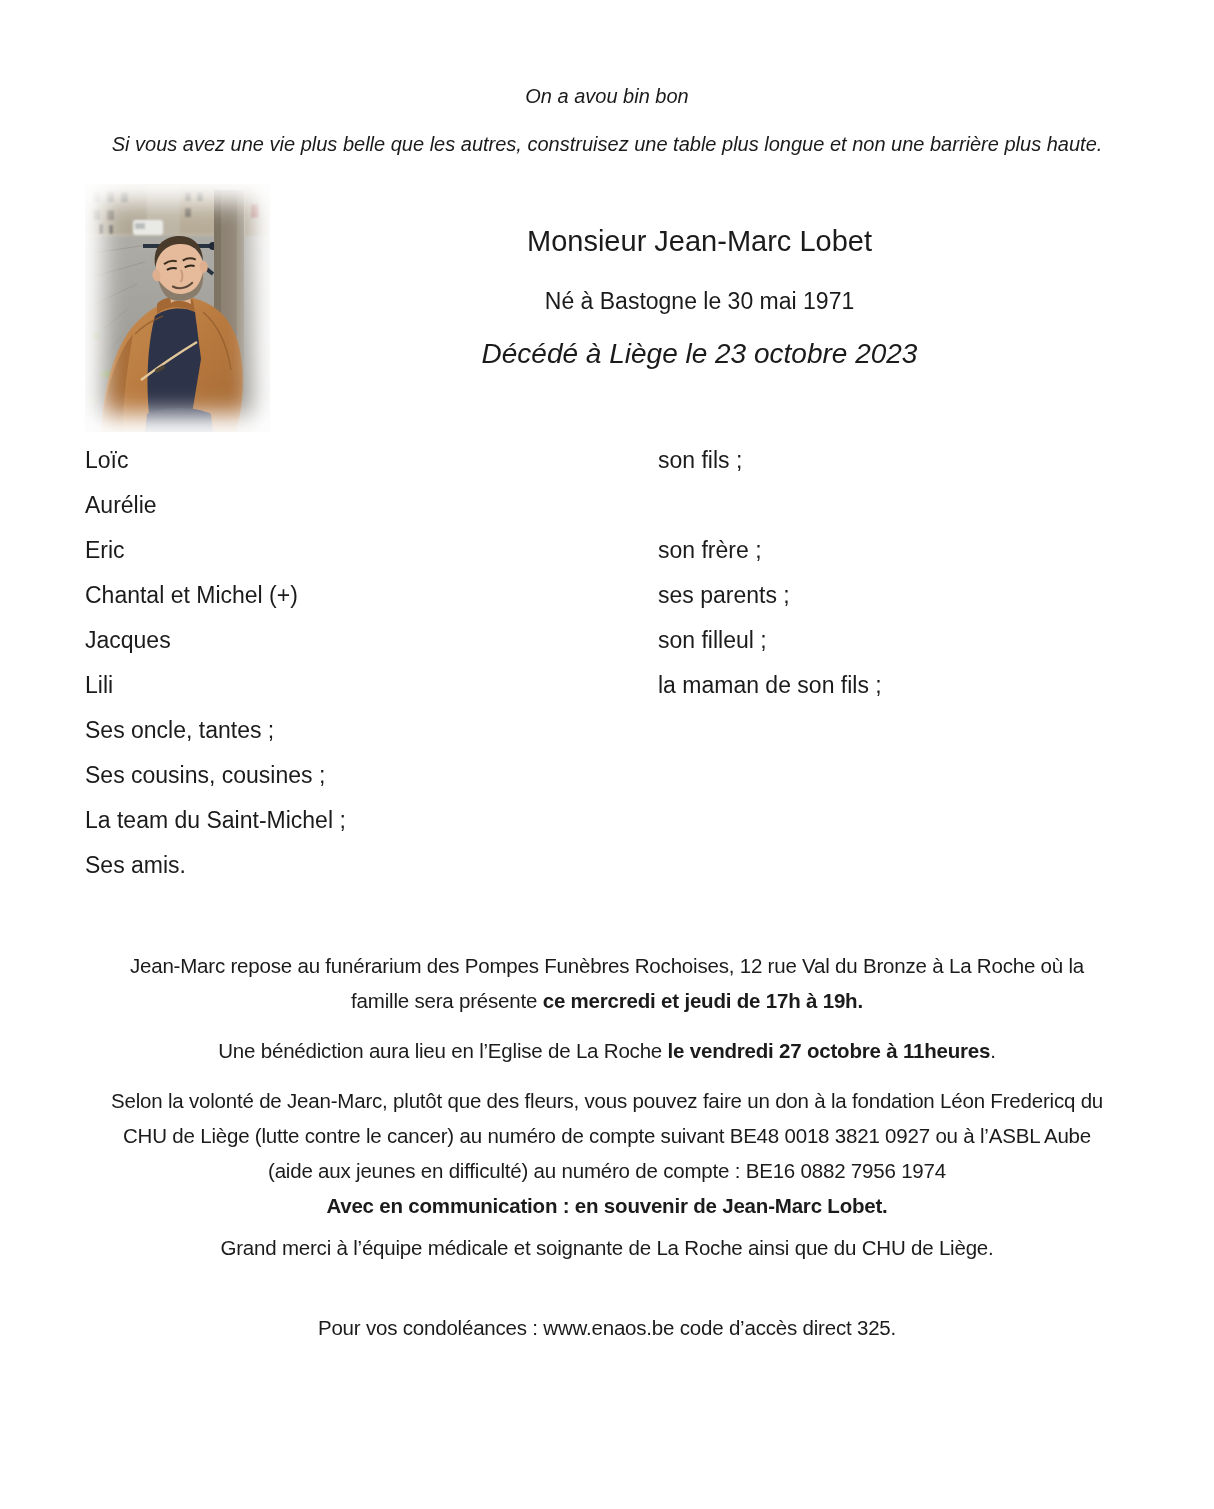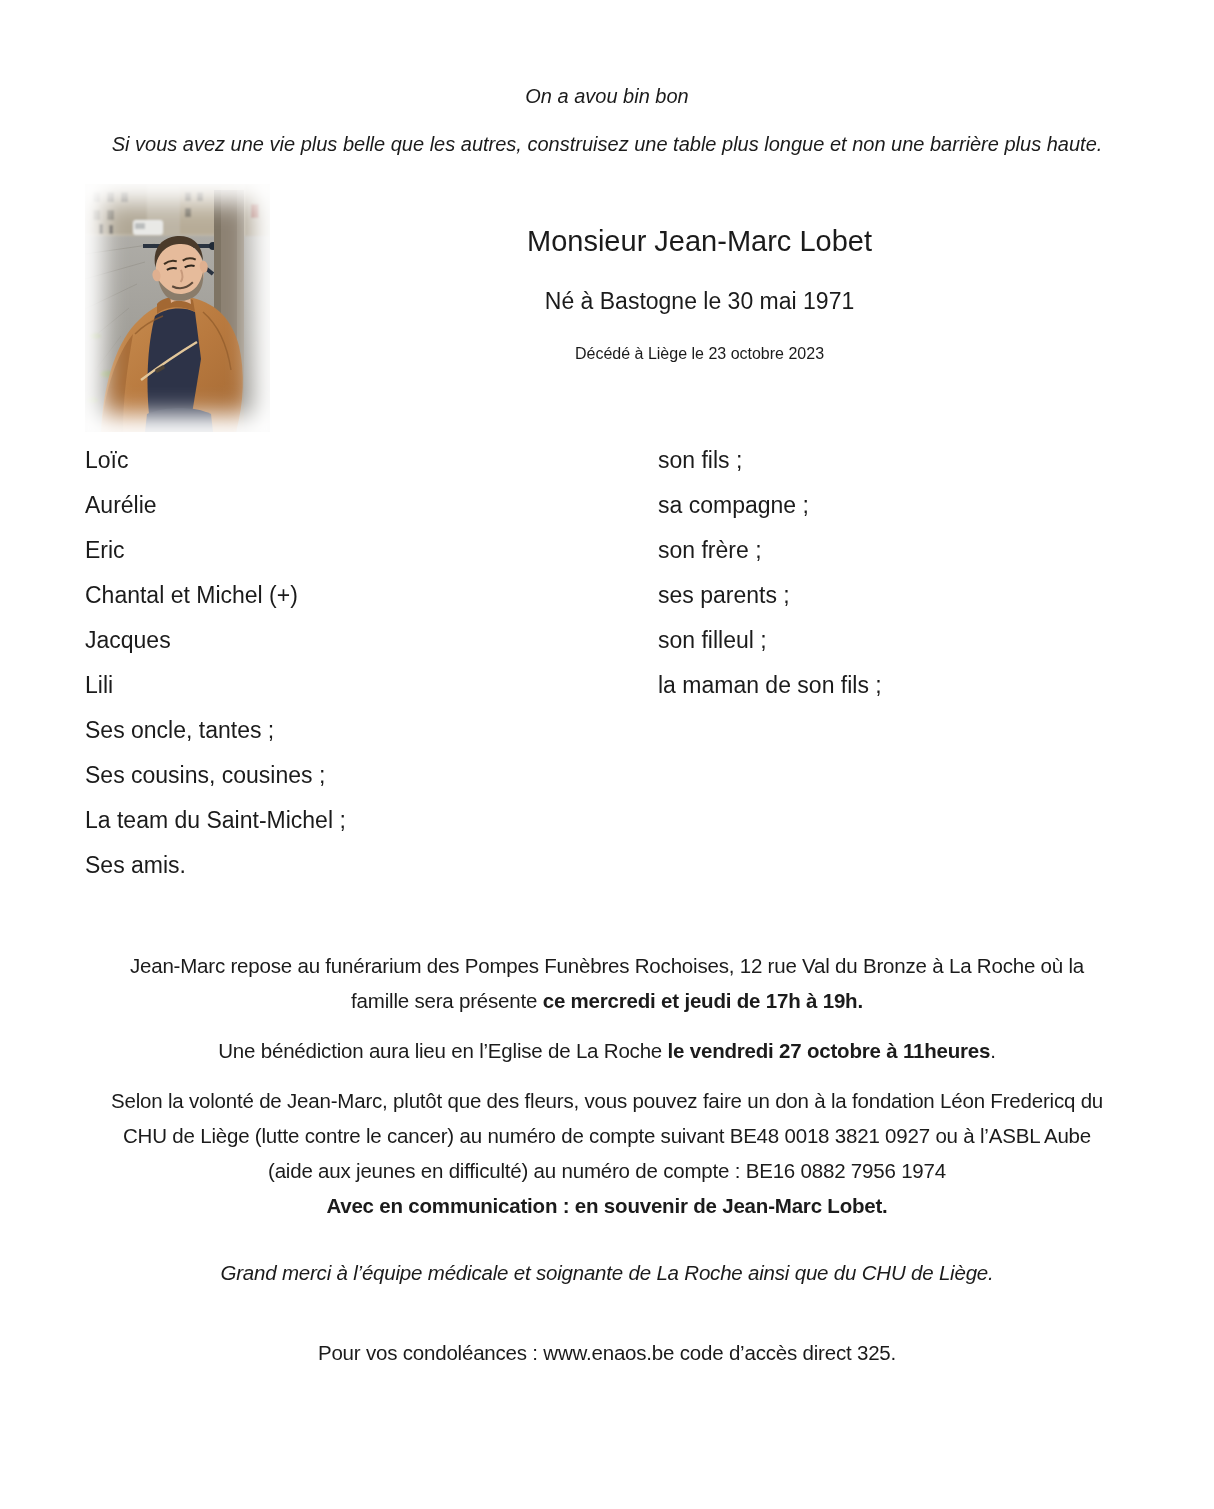--- a/index.html
+++ b/index.html
@@ -49,21 +49,21 @@
     text-align: center;
     padding-top: 40px;
   }
   .deceased-name {
     margin: 0;
     font-size: 29px;
     font-weight: 400;
     line-height: 34px;
   }
   .birth-line { margin: 30px 0 0 0; font-size: 23px; line-height: 27px; }
-  .death-line { margin: 25px 0 0 0; font-size: 16px; line-height: 27px; }
+  .death-line { margin: 25px 0 0 0; font-size: 28px; line-height: 27px; font-style: italic; }
   .intro {
     margin: 16px 85px 0 85px;
     font-size: 23px;
     line-height: 28px;
   }
   .relatives {
     margin: 6px 85px 0 85px;
     font-size: 23px;
   }
   .rel-row { display: flex; line-height: 45px; }
@@ -73,21 +73,21 @@
     margin: 60px 60px 0 60px;
     text-align: center;
     font-size: 20.5px;
     letter-spacing: -0.2px;
   }
   .details p {
     margin: 0;
     line-height: 35px;
   }
   .details p + p { margin-top: 15px; }
-  .details p.par-4 { margin-top: 32px; font-style: italic; }
+  .details p.par-4 { margin-top: 7px; }
   .details p.par-5 { margin-top: 45px; }
   .details b { font-weight: 700; }
 </style>
 </head>
 <body>
 
 <div class="page">
 
   <p class="motto">On a avou bin bon</p>
   <p class="quote">Si vous avez une vie plus belle que les autres, construisez une table plus longue et non une barrière plus haute.</p>
@@ -213,21 +213,20 @@
   </section>
 
 
   <div class="relatives" id="relatives">
       <div class="rel-row">
         <div class="rel-name">Loïc</div>
         <div class="rel-relation">son fils ;</div>
       </div>
       <div class="rel-row">
         <div class="rel-name">Aurélie</div>
-        <div class="rel-relation">sa compagne ;</div>
       </div>
       <div class="rel-row">
         <div class="rel-name">Eric</div>
         <div class="rel-relation">son frère ;</div>
       </div>
       <div class="rel-row">
         <div class="rel-name">Chantal et Michel (+)</div>
         <div class="rel-relation">ses parents ;</div>
       </div>
       <div class="rel-row">

